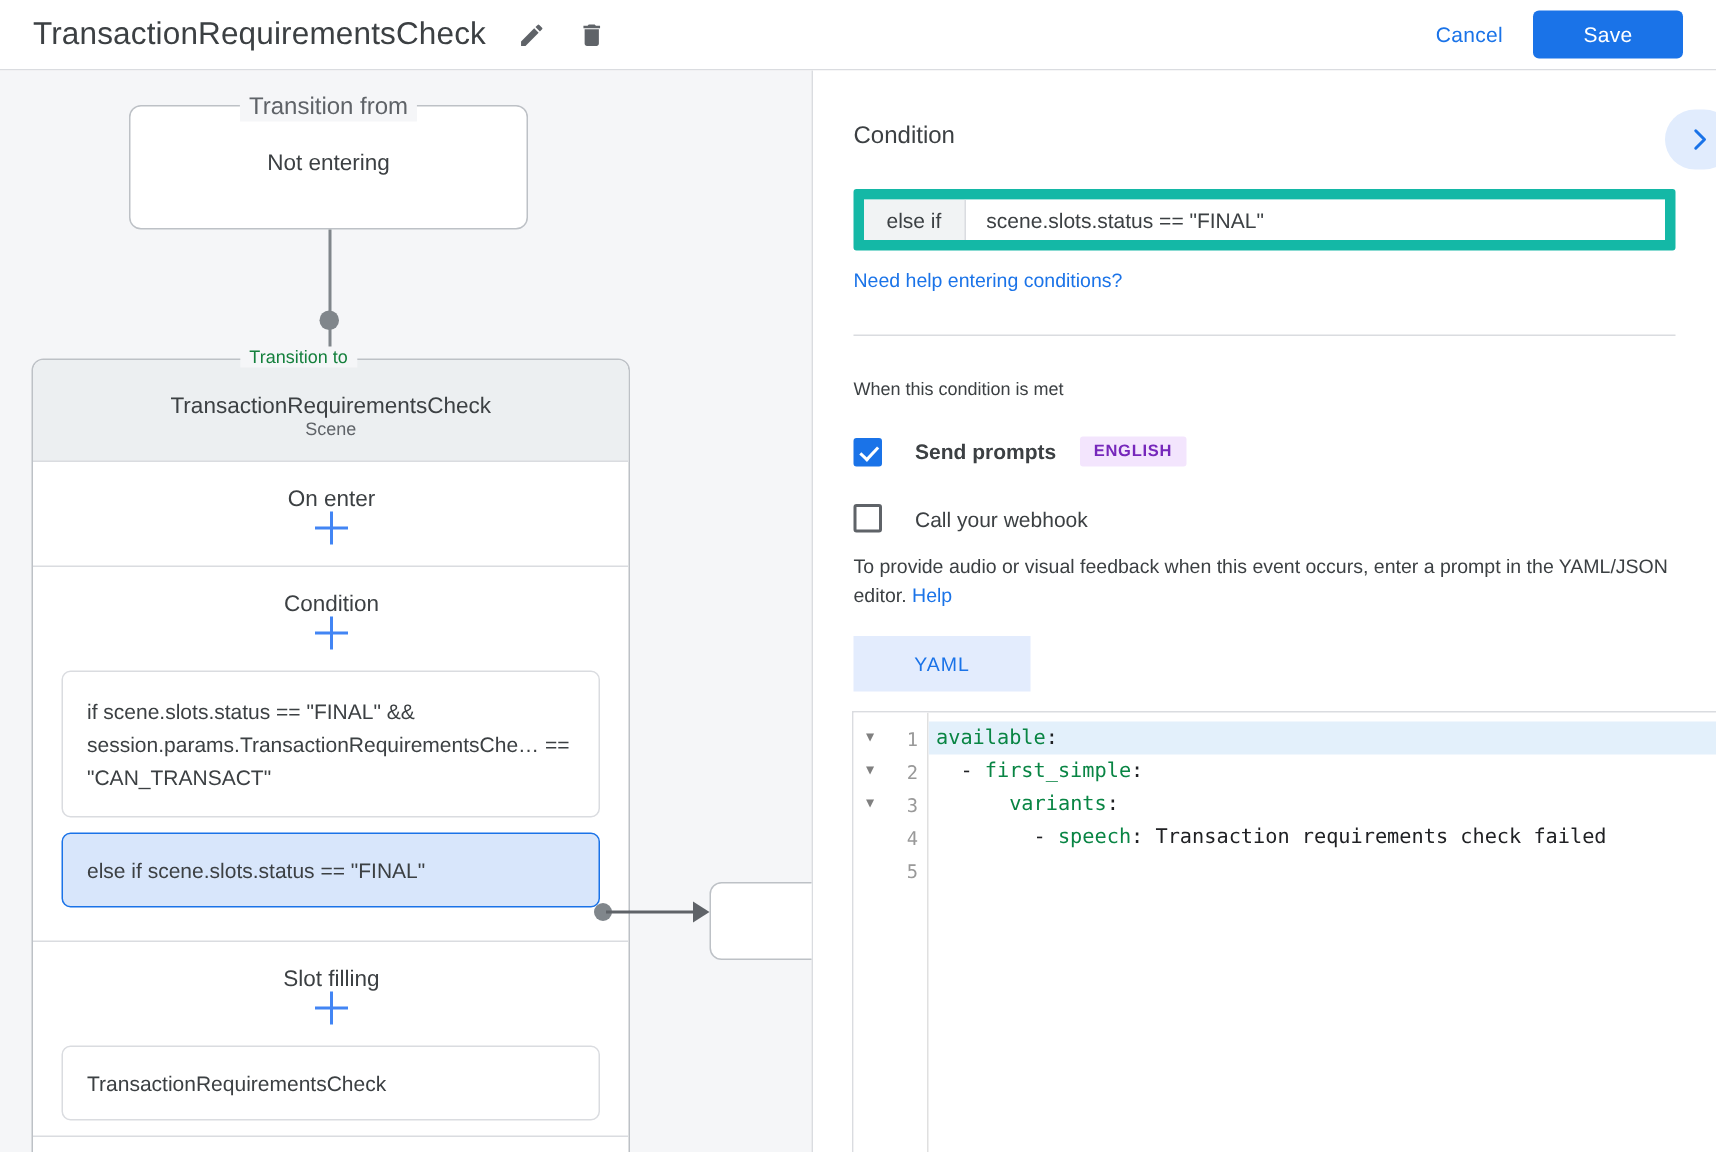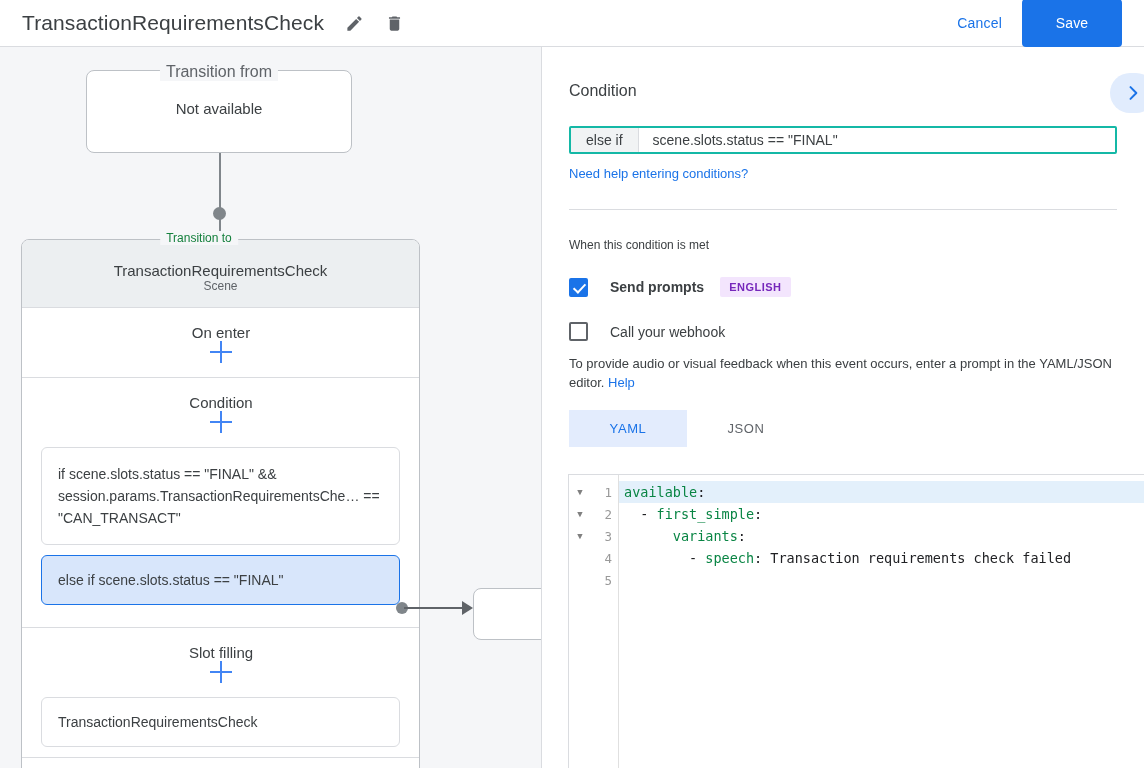--- a/index.html
+++ b/index.html
@@ -39,21 +39,21 @@
     font-size: 14px; color: #1a73e8;
     font-weight: 500; letter-spacing: 0.2px;
     background: none; border: none;
     cursor: pointer; padding: 8px 10px;
     margin-right: 10px;
   }
   #save-button {
     background: #1a73e8; color: #ffffff;
     font-size: 14px; font-weight: 500; letter-spacing: 0.2px;
     border: none; border-radius: 4px;
-    height: 48px; min-width: 100px;
+    height: 32px; min-width: 100px;
     padding: 0 22px;
     margin-right: 22px;
     cursor: pointer;
     font-family: "Liberation Sans", sans-serif;
   }
 
   
   #canvas {
     position: absolute; top: 47px; left: 0;
     width: 541px; height: 721px;
@@ -209,23 +209,23 @@
     background: #e1ecfd;
     border-radius: 22px;
     border: none;
     display: flex; align-items: center; justify-content: center;
     cursor: pointer;
   }
 
   #condition-field {
     display: flex;
     margin-top: 26px;
-    border: 2px solid #14b8a6;
+    border: 7px solid #14b8a6;
     border-radius: 2px;
-    height: 28px;
+    height: 41px;
     overflow: hidden;
   }
   #condition-prefix {
     background: #f1f3f4;
     border-right: 1px solid #dadce0;
     display: flex; align-items: center;
     padding: 0 15px;
     font-size: 14px; color: #3c4043;
     white-space: nowrap;
   }
@@ -287,21 +287,21 @@
 
   #prompt-help-text {
     margin-top: 13px;
     font-size: 13px; color: #3c4043;
     line-height: 19px;
     max-width: 552px;
   }
   #prompt-help-link { color: #1a73e8; text-decoration: none; cursor: pointer; }
 
   
-  #editor-tabs { display: flex; margin-top: 18px; }
+  #editor-tabs { display: flex; margin-top: 18px; flex-direction: column; }
   .etab {
     font-size: 13px; font-weight: 500;
     letter-spacing: 0.6px;
     color: #5f6368;
     padding: 11px 0;
     width: 118px;
     text-align: center;
     cursor: pointer;
     background: none; border: none;
     font-family: "Liberation Sans", sans-serif;
@@ -375,21 +375,21 @@
   <div class="hdr-spacer"></div>
 
   <button id="cancel-button">Cancel</button>
   <button id="save-button">Save</button>
 </div>
 
 <div id="canvas">
 
   <div class="framed" id="transition-from-box">
     <div class="framed-legend" id="transition-from-legend">Transition from</div>
-    <div id="transition-from-value">Not available</div>
+    <div id="transition-from-value">Not entering</div>
   </div>
 
   <div id="connector-v"></div>
   <div id="connector-dot"></div>
   <div id="connector-arrow"></div>
 
   <div id="transition-to-legend">Transition to</div>
 
   <div id="transition-to-card">
 

